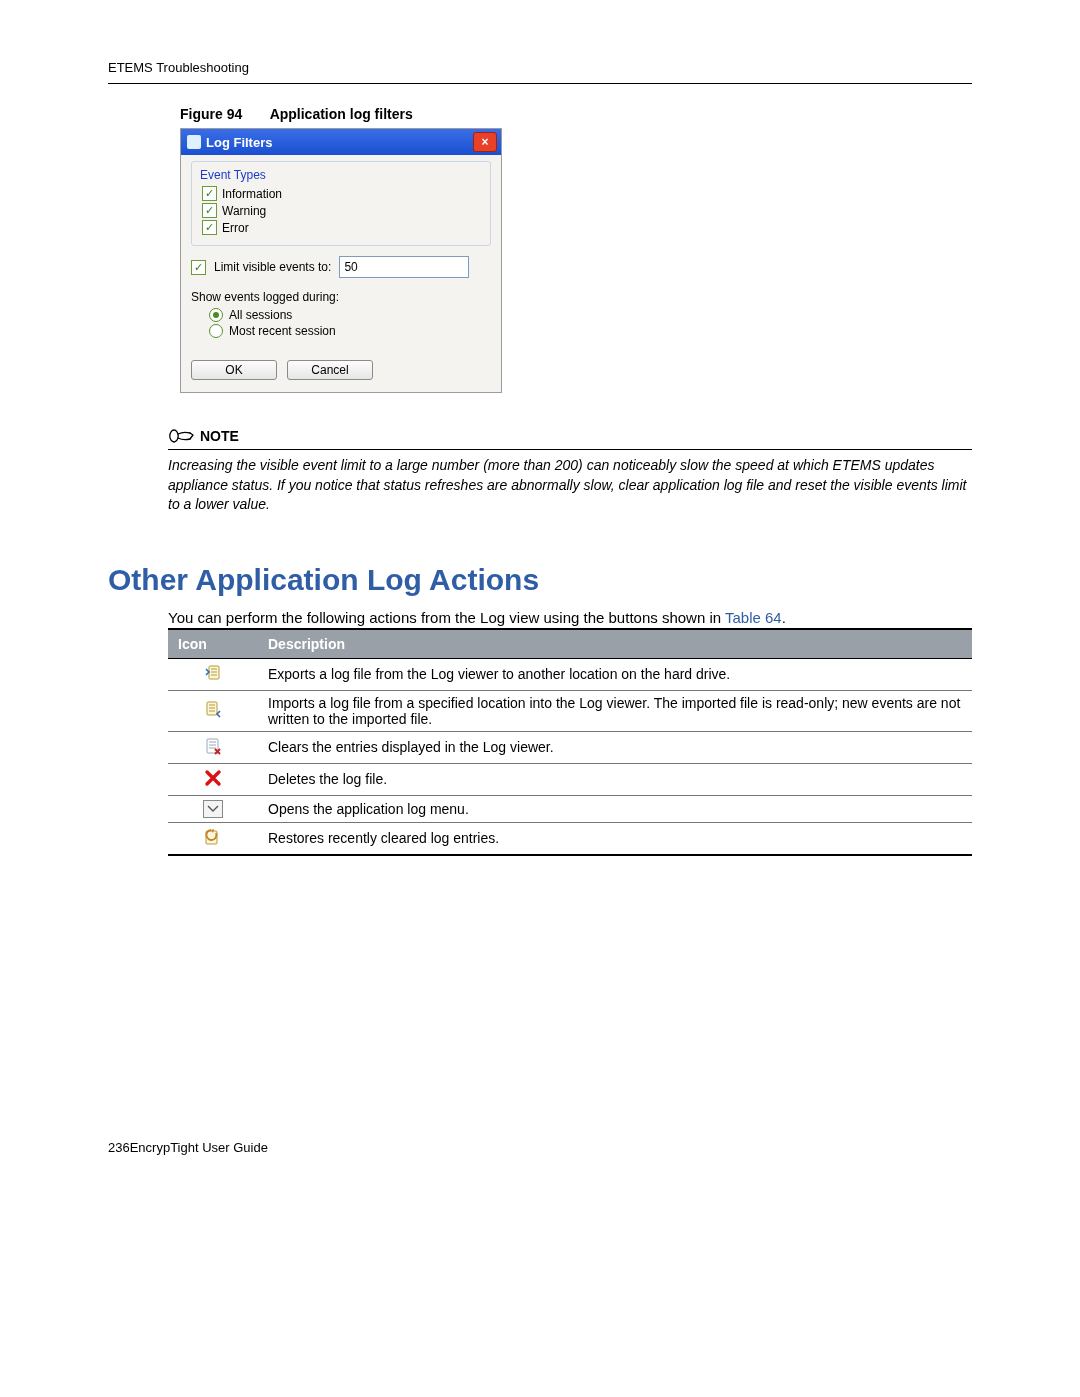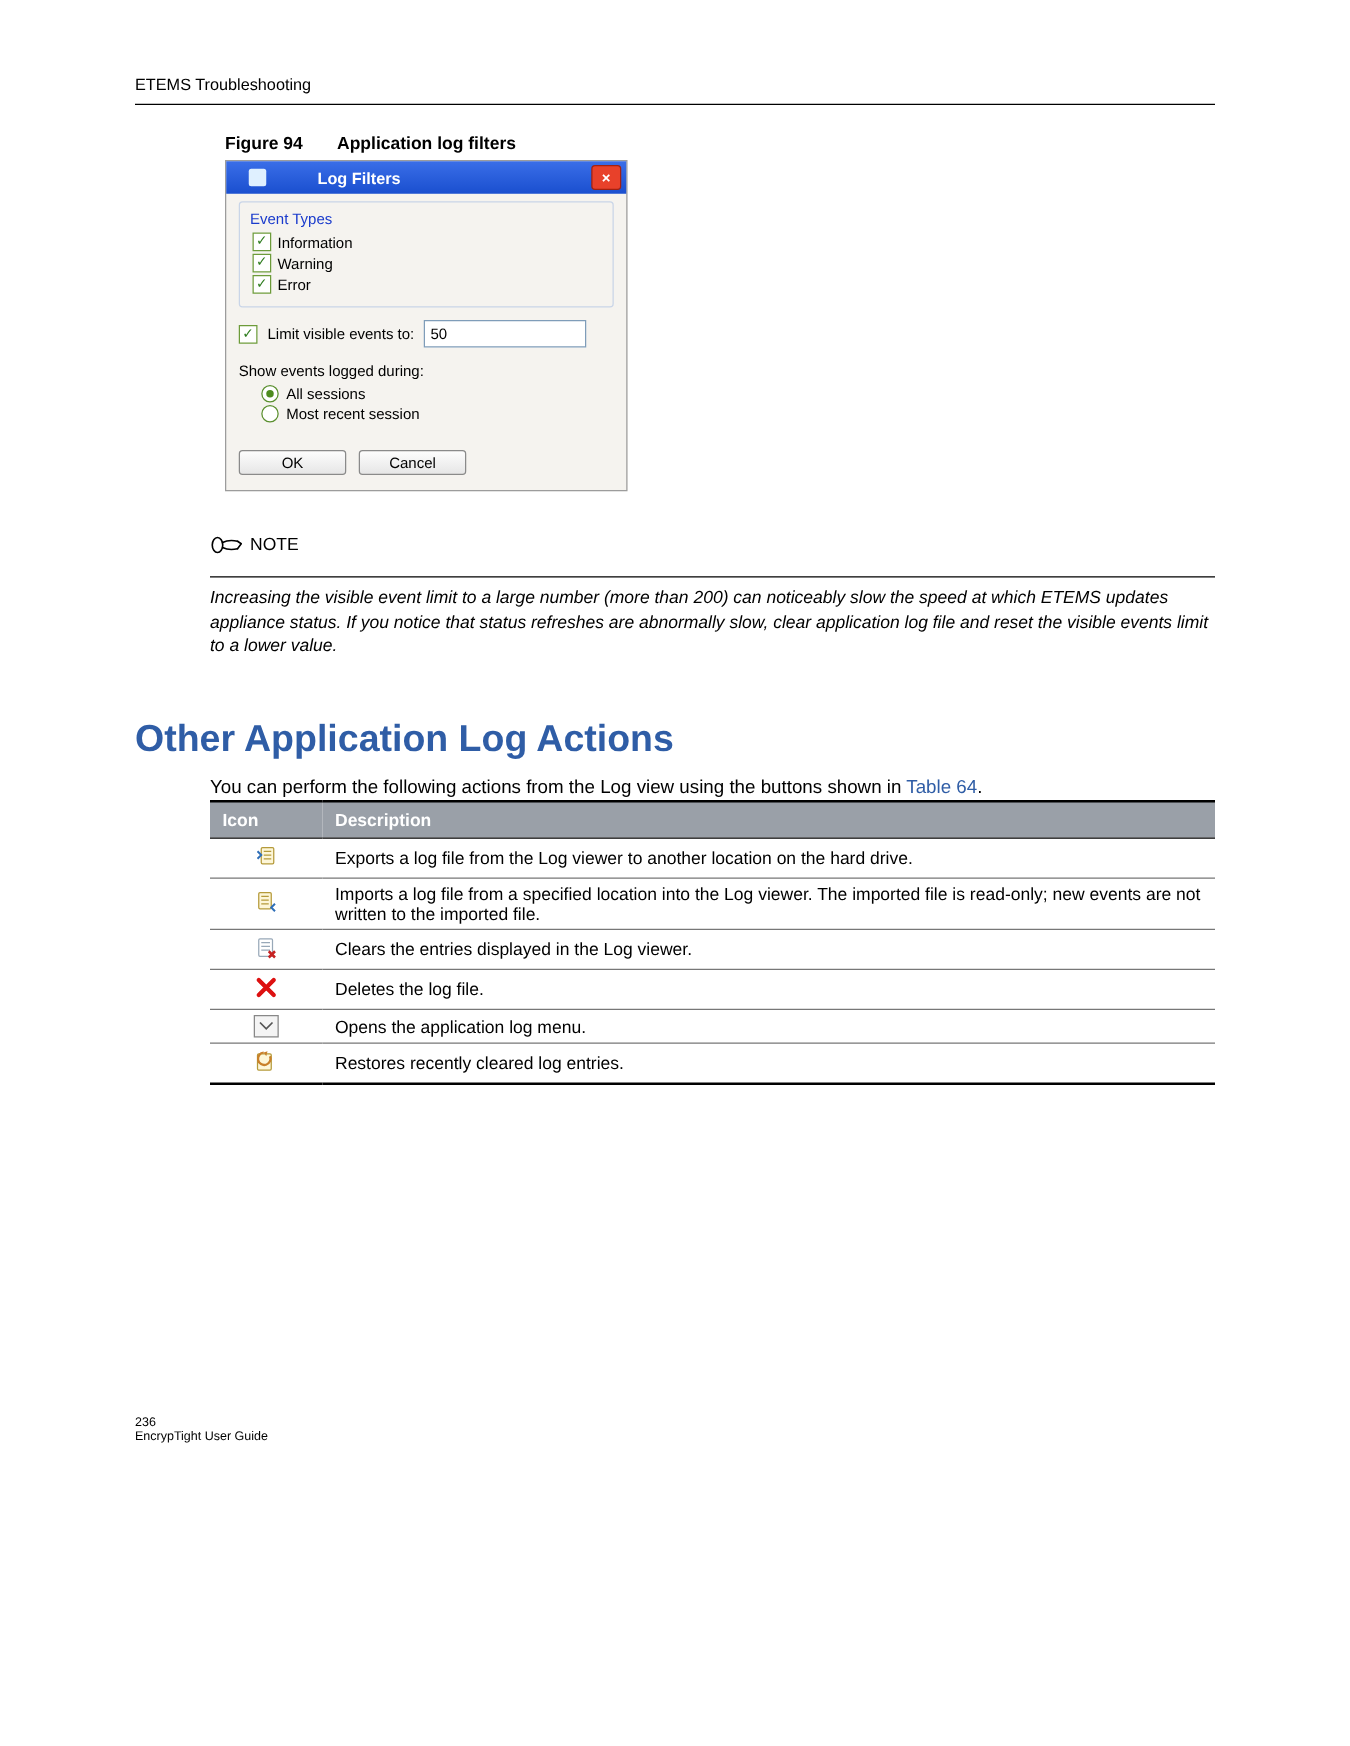--- a/index.html
+++ b/index.html
@@ -34,24 +34,23 @@
     border: 1px solid #9c9c9c;
     font-family: Tahoma, Arial, sans-serif;
     font-size: 12px;
     background: #f5f3ef;
   }
   .dialog-titlebar {
     background: linear-gradient(#3a6ee8, #1a4fcf);
     color: #fff;
     display: flex;
     align-items: center;
-    padding: 3px 4px 3px 18px;
+    padding: 3px 4px 3px 6px;
     font-weight: bold;
     font-size: 13px;
-    gap: 36px;
   }
   .dialog-titlebar .title-icon {
     width: 14px; height: 14px;
     margin-right: 5px;
     display:inline-block;
     background: #dff0ff;
     border-radius:2px;
   }
   .dialog-titlebar .title-text { flex: 1; }
   .dialog-close {
@@ -115,24 +114,24 @@
     display:flex; justify-content:flex-start; gap:10px; margin-top:22px;
   }
   .win-btn {
     min-width:64px; padding:2px 10px;
     border:1px solid #8a8a8a; border-radius:3px;
     background: linear-gradient(#fdfdfd,#e6e6e6);
     font-size:12px; text-align:center;
   }
   .note-block { margin: 34px 0 0 60px; }
   .note-head {
-    display:flex; align-items:flex-start; gap:6px;
+    display:flex; align-items:center; gap:6px;
     border-bottom: 1px solid #000;
-    padding-bottom: 16px;
-    font-weight:normal; text-transform:uppercase; font-size:14px;
+    padding-bottom: 4px;
+    font-weight:bold; text-transform:uppercase; font-size:14px;
     margin-left: 0;
   }
   .hand-icon {
     width:26px; height:18px; display:inline-block;
   }
   .note-text {
     font-style: italic; font-size:14px; line-height:1.4;
     margin-top: 6px;
     margin-left: 0;
   }
@@ -170,22 +169,21 @@
     vertical-align: middle;
   }
   table.log-actions tr:last-child td { border-bottom: 2px solid #000; }
   .icon-cell { width: 70px; text-align:center; }
   .tbl-icon {
     width:20px; height:20px; display:inline-block;
   }
   .footer {
     position:absolute; left:108px; right:108px; bottom:46px;
     display:flex; justify-content:flex-start;
-    font-size:10px;
-    flex-direction:column;
+    font-size:13px;
   }
 </style>
 </head>
 <body>
 
 <div class="page">
 
   <div class="header-line">ETEMS Troubleshooting</div>
 
   <div class="figure-caption">

